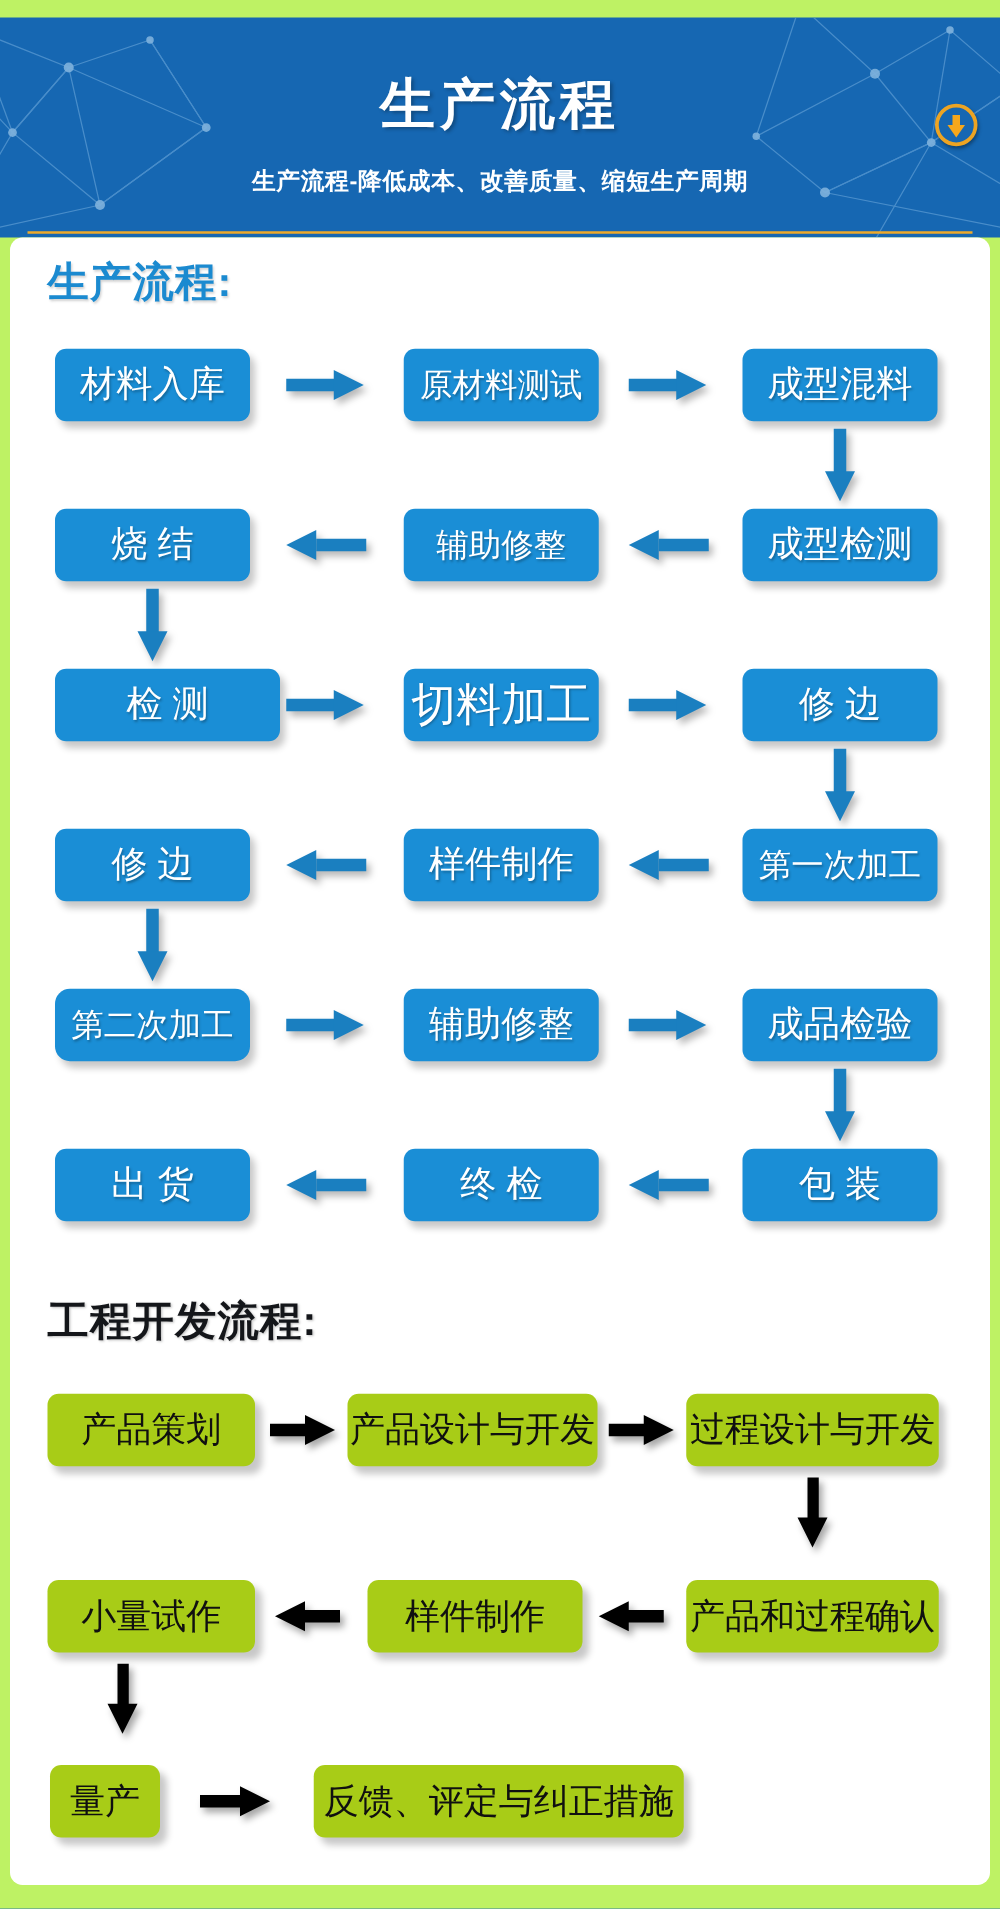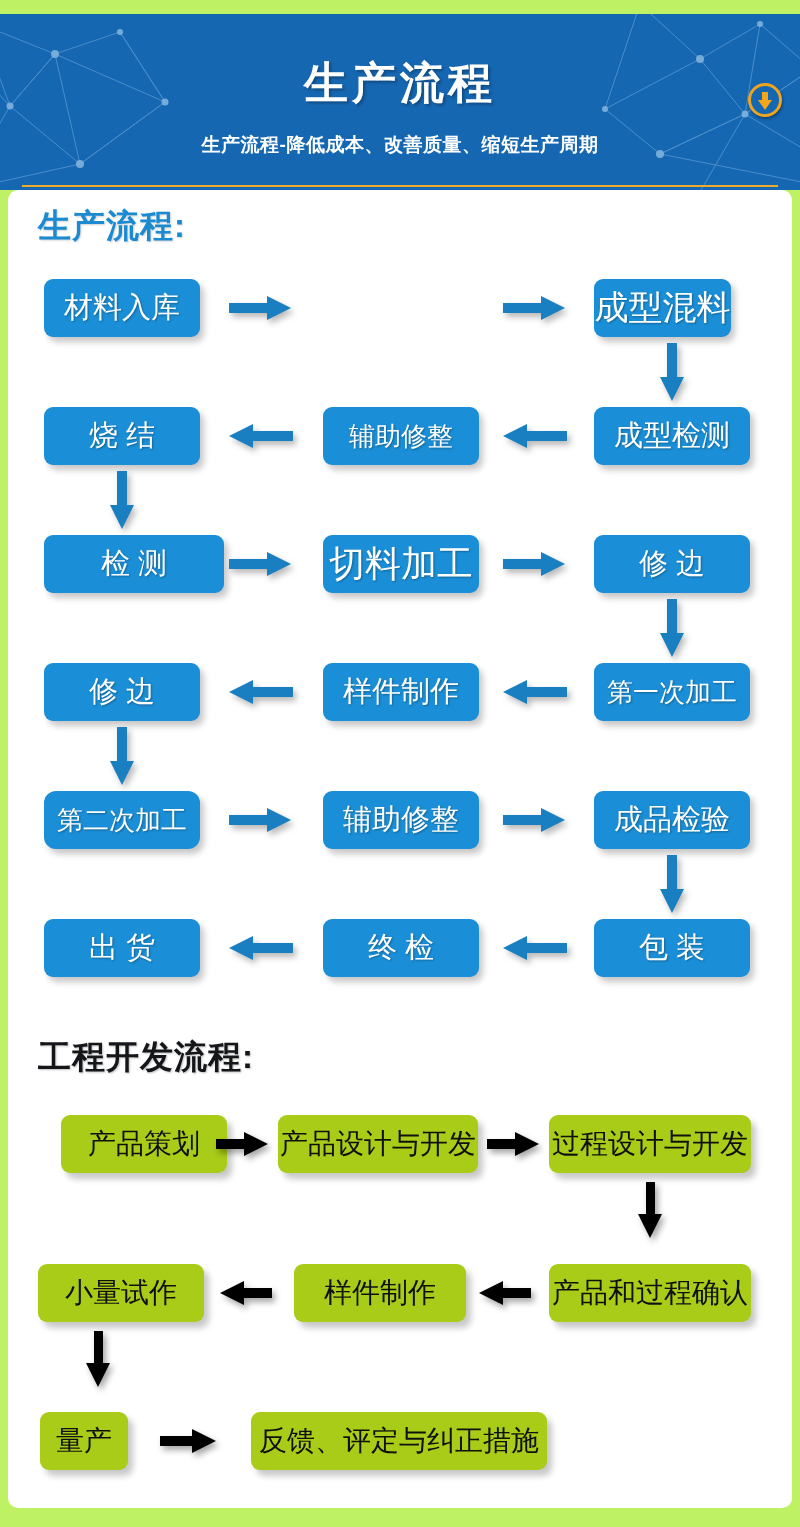--- a/index.html
+++ b/index.html
@@ -150,21 +150,22 @@
       <span class="shaft"></span>
       <span class="head"></span>
     </div>
   </div>
 
   <div class="card">
 
     <div class="sec-title blue" style="left:30px; top:14px;">生产流程:</div>
 
     <div class="node blue" style="left:36px;  top:89px;  width:156px; height:58px; font-size:29px;">材料入库</div>
-    <div class="node blue" style="left:586px; top:89px;  width:137px; height:58px; font-size:34px;">成型混料</div>
+    <div class="node blue" style="left:315px; top:89px;  width:156px; height:58px; font-size:26px;">原材料测试</div>
+    <div class="node blue" style="left:586px; top:89px;  width:156px; height:58px; font-size:29px;">成型混料</div>
 
     <div class="arrow ar-h" style="left:221px; top:106px; width:64px; height:24px;">
       <span class="bar" style="left:0; top:7px; width:40px; height:10px; background:#1a7fc0;"></span>
       <span class="tip" style="left:38px; top:0; border-top:12px solid transparent; border-bottom:12px solid transparent; border-left:24px solid #1a7fc0;"></span>
     </div>
     <div class="arrow ar-h" style="left:495px; top:106px; width:64px; height:24px;">
       <span class="bar" style="left:0; top:7px; width:40px; height:10px; background:#1a7fc0;"></span>
       <span class="tip" style="left:38px; top:0; border-top:12px solid transparent; border-bottom:12px solid transparent; border-left:24px solid #1a7fc0;"></span>
     </div>
 
@@ -250,21 +251,21 @@
       <span class="bar" style="left:24px; top:7px; width:40px; height:10px; background:#1a7fc0;"></span>
       <span class="tip" style="left:0; top:0; border-top:12px solid transparent; border-bottom:12px solid transparent; border-right:24px solid #1a7fc0;"></span>
     </div>
     <div class="arrow ar-h" style="left:495px; top:746px; width:64px; height:24px;">
       <span class="bar" style="left:24px; top:7px; width:40px; height:10px; background:#1a7fc0;"></span>
       <span class="tip" style="left:0; top:0; border-top:12px solid transparent; border-bottom:12px solid transparent; border-right:24px solid #1a7fc0;"></span>
     </div>
 
     <div class="sec-title dark" style="left:30px; top:845px;">工程开发流程:</div>
 
-    <div class="node green" style="left:30px;  top:925px; width:166px; height:58px; font-size:28px;margin-left:23px;">产品策划</div>
+    <div class="node green" style="left:30px;  top:925px; width:166px; height:58px; font-size:28px;">产品策划</div>
     <div class="node green" style="left:270px; top:925px; width:200px; height:58px; font-size:28px;">产品设计与开发</div>
     <div class="node green" style="left:541px; top:925px; width:202px; height:58px; font-size:28px;">过程设计与开发</div>
 
     <div class="arrow ar-k" style="left:208px; top:942px; width:52px; height:24px;">
       <span class="bar" style="left:0; top:7px; width:30px; height:10px; background:#000000;"></span>
       <span class="tip" style="left:28px; top:0; border-top:12px solid transparent; border-bottom:12px solid transparent; border-left:24px solid #000000;"></span>
     </div>
     <div class="arrow ar-k" style="left:479px; top:942px; width:52px; height:24px;">
       <span class="bar" style="left:0; top:7px; width:30px; height:10px; background:#000000;"></span>
       <span class="tip" style="left:28px; top:0; border-top:12px solid transparent; border-bottom:12px solid transparent; border-left:24px solid #000000;"></span>

